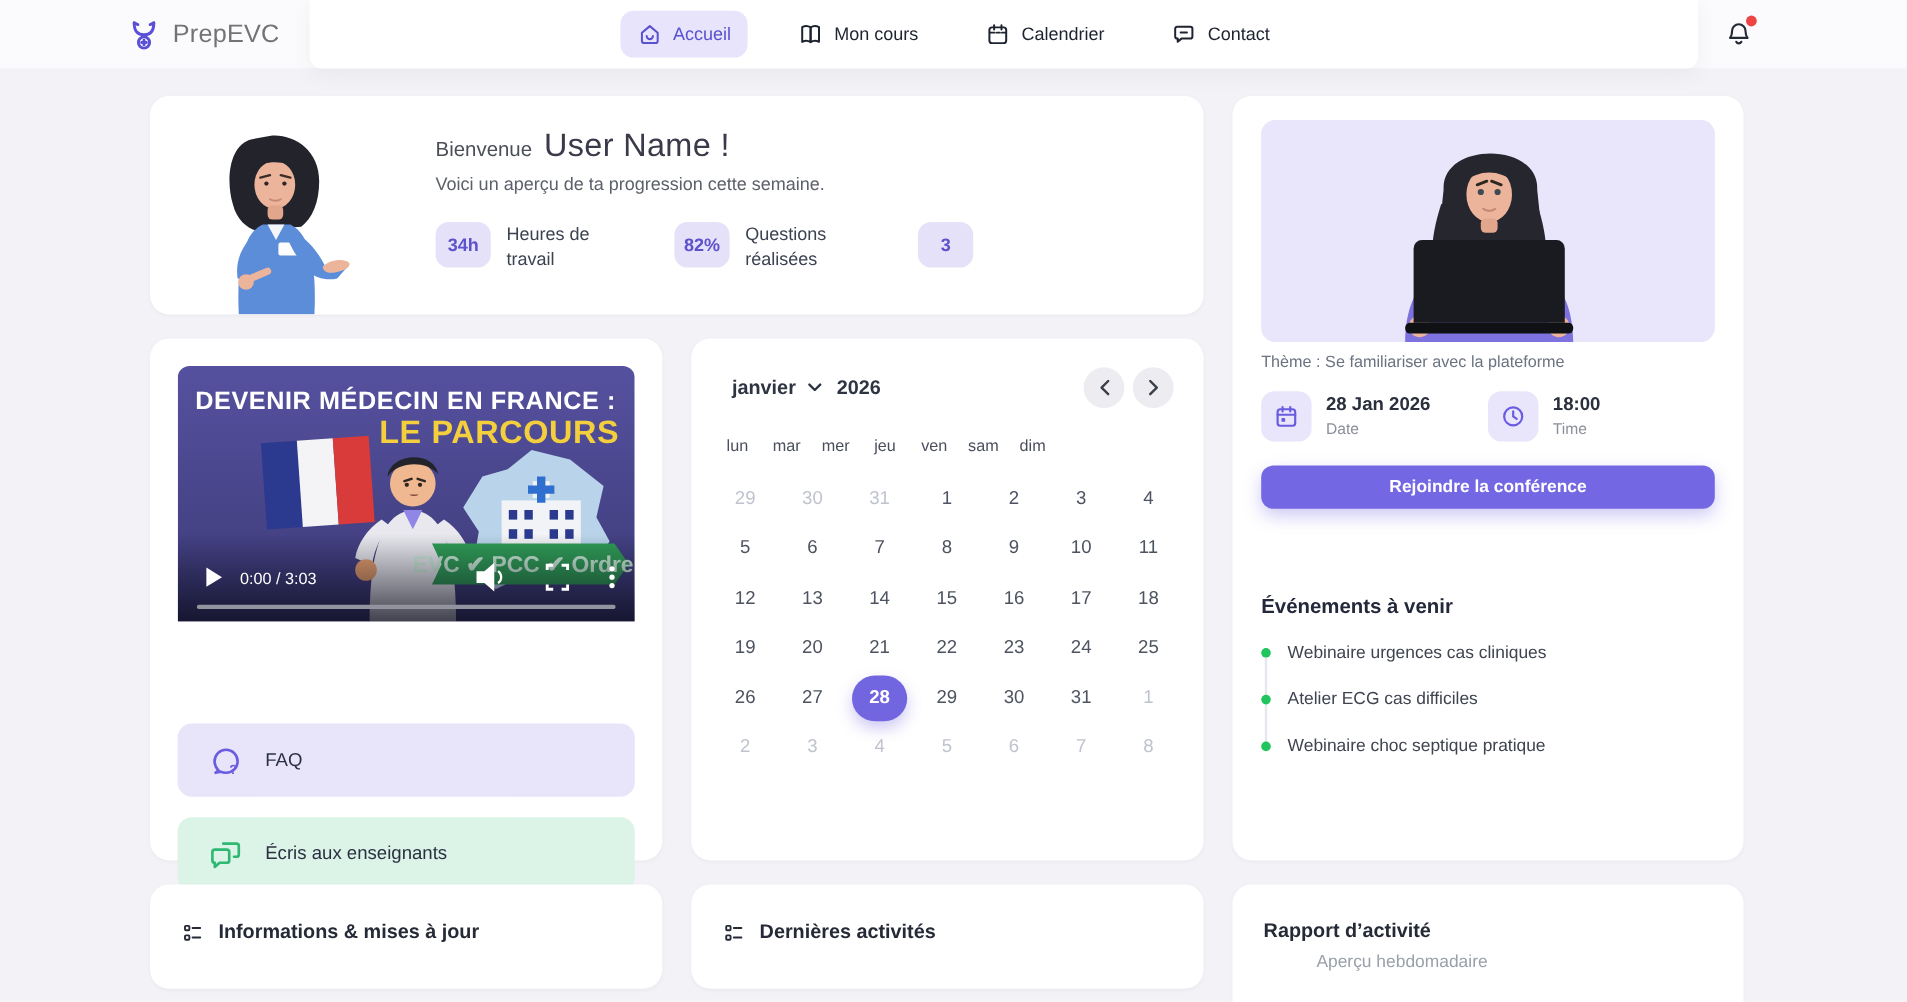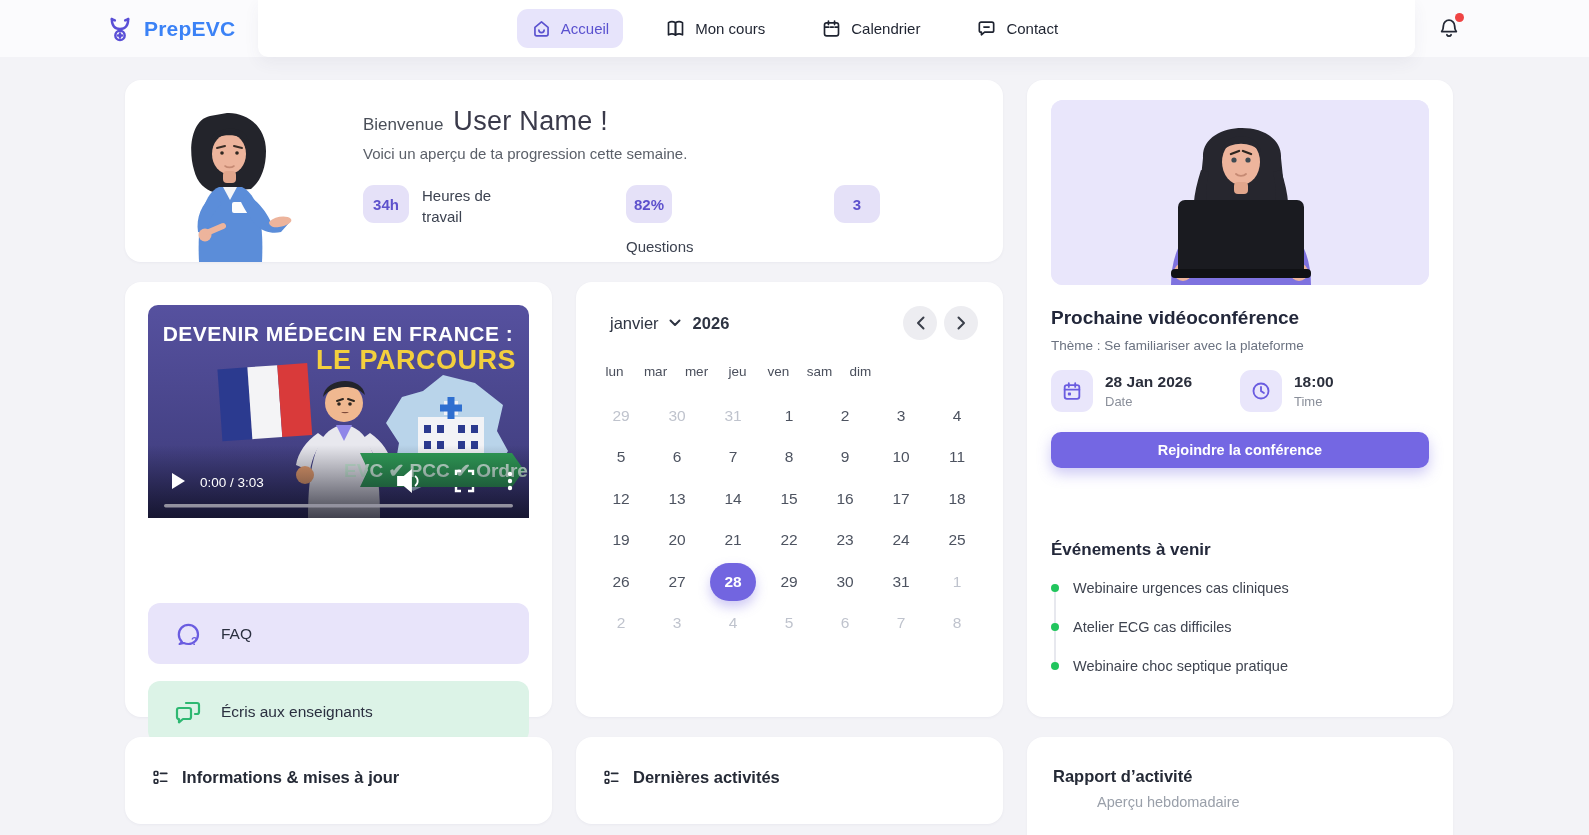--- a/index.html
+++ b/index.html
@@ -5,21 +5,21 @@
   * { margin:0; padding:0; box-sizing:border-box; }
   html,body { width:1589px; height:835px; overflow:hidden; }
   body { font-family:"Liberation Sans", sans-serif; background:#f3f3f7; color:#23283a; }
 
   
   .header { position:relative; height:57px; background:#fbfbfd; }
   .header-panel { position:absolute; left:258px; width:1157px; top:0; height:57px;
     background:#ffffff; border-radius:0 0 10px 10px;
     box-shadow:0 6px 16px rgba(60,60,110,0.06); }
   .brand { position:absolute; left:106px; top:0; height:57px; display:flex; align-items:center; gap:10px; }
-  .brand-name { font-size:21px; font-weight:bold; color:#3b82f6; letter-spacing:.2px; }
+  .brand-name { font-size:21px; font-weight:normal; color:#737373; letter-spacing:.2px; }
   .nav { position:absolute; left:0; right:0; top:0; height:57px; display:flex; justify-content:center; align-items:center; gap:28px; }
   .nav-item { display:flex; align-items:center; gap:9px; font-size:15px; color:#1e2330; cursor:pointer; padding:9px 14px; border-radius:11px; }
   .nav-item.active { background:#e7e4fb; color:#5a51cf; }
   .nav-item.active svg { stroke:#5a51cf; }
   .nav-item svg { stroke:#1e2330; }
   .bell-wrap { position:absolute; right:126px; top:16px; width:26px; height:26px; cursor:pointer; }
   .bell-dot { position:absolute; right:-1px; top:-3px; width:9px; height:9px; border-radius:50%; background:#ef4444; }
 
   
   .layout { display:grid; grid-template-columns:427px 427px 426px; grid-auto-rows:auto;
@@ -29,38 +29,38 @@
   
   .welcome { grid-column:1 / 3; height:182px; position:relative; overflow:hidden; }
   .welcome-avatar { position:absolute; left:40px; bottom:0; }
   .welcome-body { position:absolute; left:238px; top:26px; right:20px; }
   .greeting { display:flex; align-items:baseline; gap:10px; }
   .greeting-prefix { font-size:17px; color:#4a4f58; }
   .greeting-name { font-size:27px; color:#3a3a4a; font-weight:500; letter-spacing:.3px; }
   .welcome-sub { margin-top:8px; font-size:15px; color:#5b6069; }
   .stats { display:flex; margin-top:23px; }
   .stat { display:flex; align-items:flex-start; gap:13px; }
-  .stat + .stat { margin-left:112px;flex-direction:column; }
+  .stat + .stat { margin-left:48px; }
   .stat-pill { min-width:46px; height:38px; padding:0 8px; border-radius:11px; background:#e5e1f8;
     color:#5d51cc; font-size:15px; font-weight:bold; display:flex; align-items:center; justify-content:center; }
   .stat-label { font-size:15px; line-height:21px; color:#3c4250; }
   .stat-label.w1 { width:92px; } .stat-label.w2 { width:96px; } .stat-label.w3 { width:130px; }
 
   
   .video-card { grid-column:1; grid-row:2; height:435px; padding:23px; }
   .video-thumb { width:381px; height:276px; border-radius:10px; overflow:hidden; display:block; }
   .quick-btn { display:flex; align-items:center; gap:17px; width:381px; border-radius:12px;
     padding:0 26px; font-size:15.5px; color:#2b3040; cursor:pointer; }
   .quick-btn.faq { height:61px; margin-top:22px; background:#e8e4fa; }
   .quick-btn.teachers { height:62px; margin-top:17px; background:#dcf3e7; }
 
   
   .calendar-card { grid-column:2; grid-row:2; height:435px; padding:24px 25px 0 34px; }
   .cal-header { display:flex; align-items:center; }
-  .cal-month { display:flex; align-items:center; gap:10px; font-size:16.5px; font-weight:normal; color:#2e3442; cursor:pointer; }
+  .cal-month { display:flex; align-items:center; gap:10px; font-size:16.5px; font-weight:bold; color:#2e3442; cursor:pointer; }
   .cal-year { font-size:16.5px; font-weight:bold; color:#2e3442; margin-left:12px; }
   .cal-nav { margin-left:auto; display:flex; gap:7px; }
   .cal-nav-btn { width:34px; height:34px; border-radius:50%; background:#ededf1; border:none; cursor:pointer;
     display:flex; align-items:center; justify-content:center; }
   .cal-weekdays { display:grid; grid-template-columns:repeat(7,41px); margin:24px 0 0 -16px; justify-items:center;
     font-size:13.5px; color:#4a4f5c; }
   .cal-grid { display:grid; grid-template-columns:repeat(7,56px); grid-auto-rows:41.5px; margin:16px 0 0 -17px;
     justify-items:center; align-items:center; font-size:15.5px; color:#4d5360; }
   .cal-day { width:46px; height:38px; display:flex; align-items:center; justify-content:center; border-radius:19px; cursor:pointer; }
   .cal-day.muted { color:#bfc3cd; }
@@ -227,21 +227,20 @@
         <path d="M128 185 C128 132 156 110 190 110 C224 110 252 132 252 185 Z" fill="#7e72df"></path>
         <path d="M120 185 C120 160 128 140 140 132 L150 150 C142 160 138 172 138 185 Z" fill="#7e72df"></path>
         <path d="M260 185 C260 160 252 140 240 132 L230 150 C238 160 242 172 242 185 Z" fill="#7e72df"></path>
         <circle cx="132" cy="172" r="9" fill="#edb49c"></circle>
           <circle cx="248" cy="172" r="9" fill="#edb49c"></circle>
         <path d="M134 100 h112 a7 7 0 0 1 7 7 v62 h-126 v-62 a7 7 0 0 1 7 -7 Z" fill="#1a1b20"></path>
         <rect x="120" y="169" width="140" height="9" rx="4" fill="#101114"></rect>
       </svg>
     </div>
 
-    <div class="conf-title">Prochaine vidéoconférence</div>
     <div class="conf-theme">Thème : Se familiariser avec la plateforme</div>
 
     <div class="conf-meta">
       <div class="conf-meta-item">
         <span class="conf-meta-icon">
           <svg width="22" height="22" viewBox="0 0 24 24" fill="none" stroke="#6a5ce0" stroke-width="2" stroke-linecap="round">
             <rect x="4" y="5.5" width="16" height="15" rx="2.5"></rect>
             <path d="M8.5 3.5 V7.5 M15.5 3.5 V7.5 M4 10.5 H20"></path>
             <rect x="7.5" y="13.5" width="3.4" height="3.4" rx="0.8" fill="#6a5ce0" stroke="none"></rect>
           </svg>

